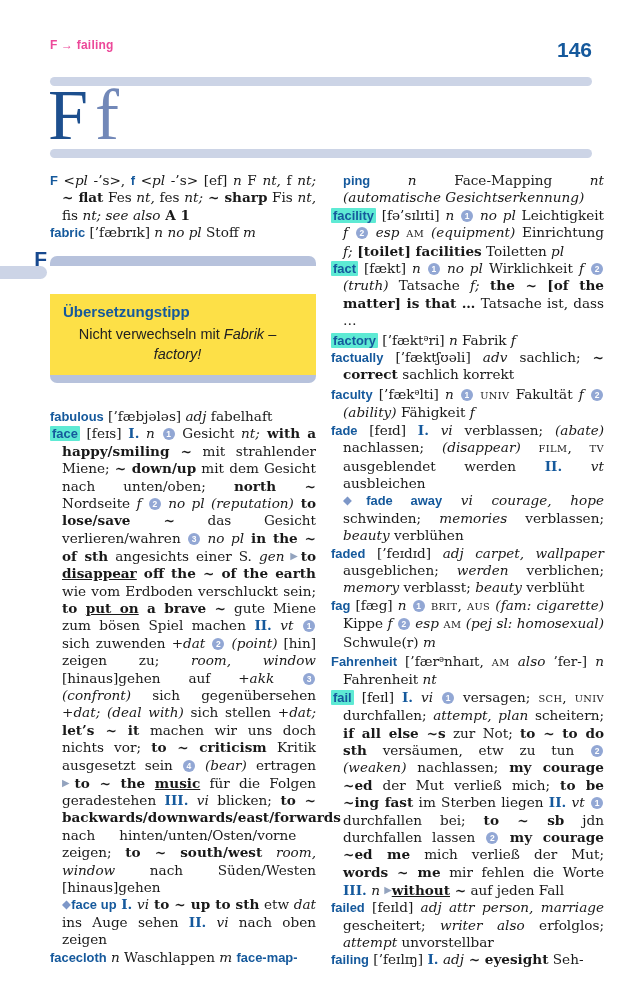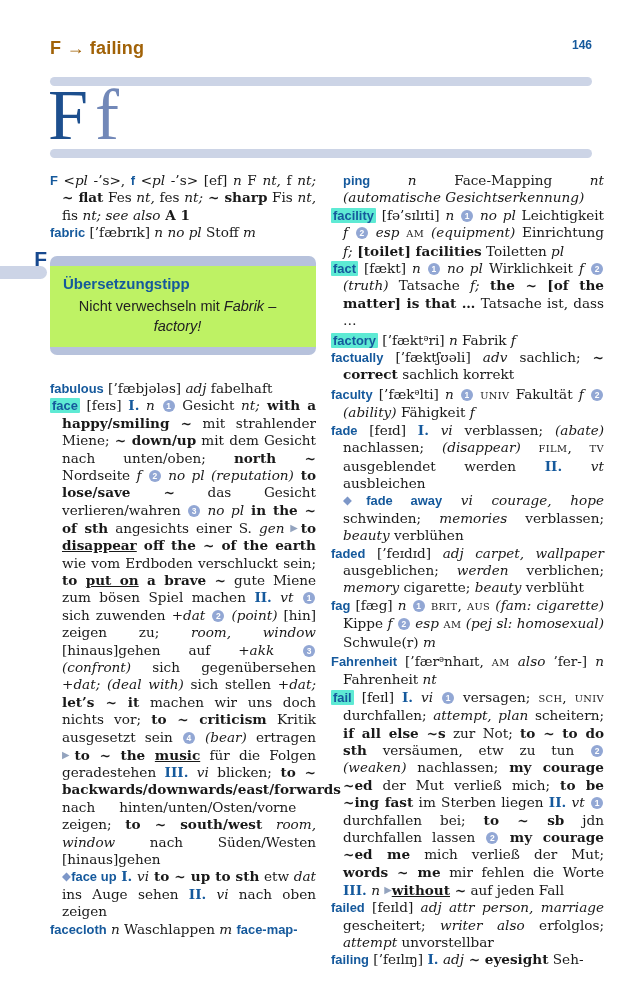--- a/index.html
+++ b/index.html
@@ -1,22 +1,22 @@
 <!DOCTYPE html>
 <html><head>
 <meta charset="utf-8">
 <style>
   html,body{margin:0;padding:0;}
   .page{position:relative;width:640px;height:1000px;background:#ffffff;overflow:hidden;
         font-family:"DejaVu Serif",serif;}
   
   .header-guide{position:absolute;left:50px;top:38px;font-family:"Liberation Sans",sans-serif;
-        font-size:18px;font-weight:bold;color:#a16207;letter-spacing:.2px;}
+        font-size:12px;font-weight:bold;color:#ec4899;letter-spacing:.2px;}
   .page-num{position:absolute;right:48px;top:38px;font-family:"Liberation Sans",sans-serif;
-        font-size:12px;font-weight:bold;color:#15599c;}
+        font-size:21px;font-weight:bold;color:#15599c;}
   .rule{position:absolute;left:50px;width:542px;height:9px;border-radius:5px;background:#ccd4e6;}
   .rule-top{top:77px;}
   .rule-mid{top:149px;}
   .big-letters{position:absolute;left:48px;top:84px;font-family:Liberation Serif, serif;
         font-weight:200;font-size:72px;line-height:62px;}
   .bigF{color:#1d4f8e;}
   .bigf{color:#7288b8;margin-left:7px;}
   
   .col{position:absolute;top:172px;font-size:13.6px;line-height:17.4px;color:#191919;
        text-align:justify;}
@@ -37,21 +37,21 @@
   .r-sc{font-size:.72em;letter-spacing:.4px;}
   .r-c{display:inline-block;width:12px;height:12px;border-radius:50%;background:#92a7d4;
        color:#fff;font-family:"Liberation Sans",sans-serif;font-weight:bold;font-size:8.5px;
        line-height:12px;text-align:center;text-indent:0;vertical-align:1px;margin:0 1px;}
   .r-dia{color:#7d97c8;font-size:.85em;vertical-align:1px;}
   .r-tri{color:#93a3be;font-size:.72em;vertical-align:1.5px;}
   .r-sup{font-size:.62em;vertical-align:4px;}
   
   .tipbox-wrap{position:relative;margin:14px 0 25px 0;}
   .tip-top{height:10px;background:#b7c2dc;border-radius:7px 7px 0 0;}
-  .tip-body{background:#bef264;padding:9px 24px 11px 13px;}
+  .tip-body{background:#fde047;padding:9px 24px 11px 13px;margin-top:28px;}
   .tip-bottom{height:8px;background:#b7c2dc;border-radius:0 0 7px 7px;}
   .tip-title{margin:0 0 4px 0;font-family:"Liberation Sans",sans-serif;font-weight:bold;
        color:#15599c;font-size:15px;text-indent:0;}
   .tip-text{margin:0;font-family:"Liberation Sans",sans-serif;font-size:14.5px;line-height:1.38;
        color:#222;text-align:center;text-indent:0;}
   .tip-text .r-i{font-style:italic;}
   .margin-tab{position:absolute;left:-50px;top:0;width:50px;height:30px;}
   .tab-bar{position:absolute;left:0;top:10px;width:47px;height:13px;background:#ccd4e6;
        border-radius:0 7px 7px 0;}
   .tab-letter{position:absolute;right:3px;top:-6px;font-family:"Liberation Sans",sans-serif;
@@ -103,21 +103,21 @@
   <div class="col col-right">
     <div class="entries-block">
         <p class="entry ind"><span class="r-hw">ping</span><span class="r-t"> </span><span class="r-i">n</span><span class="r-t"> Face-Mapping </span><span class="r-i">nt (automatische Gesichtserkennung)</span></p>
         <p class="entry"><span class="r-hwh">facility</span><span class="r-t"> [fə’sɪlɪti] </span><span class="r-i">n </span><span class="r-c">1</span><span class="r-i"> no pl</span><span class="r-t"> Leichtigkeit </span><span class="r-i">f </span><span class="r-c">2</span><span class="r-i"> esp </span><span class="r-sc">AM</span><span class="r-i"> (equipment)</span><span class="r-t"> Einrichtung </span><span class="r-i">f;</span><span class="r-b"> [toilet] facilities</span><span class="r-t"> Toiletten </span><span class="r-i">pl</span></p>
         <p class="entry"><span class="r-hwh">fact</span><span class="r-t"> [fækt] </span><span class="r-i">n </span><span class="r-c">1</span><span class="r-i"> no pl</span><span class="r-t"> Wirklichkeit </span><span class="r-i">f </span><span class="r-c">2</span><span class="r-i"> (truth)</span><span class="r-t"> Tatsache </span><span class="r-i">f;</span><span class="r-b"> the ~ [of the matter] is that …</span><span class="r-t"> Tatsache ist, dass …</span></p>
         <p class="entry"><span class="r-hwh">factory</span><span class="r-t"> [’fækt</span><span class="r-sup">ə</span><span class="r-t">ri] </span><span class="r-i">n</span><span class="r-t"> Fabrik </span><span class="r-i">f</span></p>
         <p class="entry"><span class="r-hw">factually</span><span class="r-t"> [’fæktʃʊəli] </span><span class="r-i">adv</span><span class="r-t"> sachlich; </span><span class="r-b">~ correct</span><span class="r-t"> sachlich korrekt</span></p>
         <p class="entry"><span class="r-hw">faculty</span><span class="r-t"> [’fæk</span><span class="r-sup">ə</span><span class="r-t">lti] </span><span class="r-i">n </span><span class="r-c">1</span><span class="r-t"> </span><span class="r-sc">UNIV</span><span class="r-t"> Fakultät </span><span class="r-i">f </span><span class="r-c">2</span><span class="r-i"> (ability)</span><span class="r-t"> Fähigkeit </span><span class="r-i">f</span></p>
         <p class="entry"><span class="r-hw">fade</span><span class="r-t"> [feɪd] </span><span class="r-rn">I.</span><span class="r-i"> vi</span><span class="r-t"> verblassen; </span><span class="r-i">(abate)</span><span class="r-t"> nachlassen; </span><span class="r-i">(disappear)</span><span class="r-t"> </span><span class="r-sc">FILM</span><span class="r-t">, </span><span class="r-sc">TV</span><span class="r-t"> ausgeblendet werden </span><span class="r-rn">II.</span><span class="r-i"> vt</span><span class="r-t"> ausbleichen</span></p>
         <p class="entry ind"><span class="r-dia">◆</span><span class="r-hw">fade away</span><span class="r-t"> </span><span class="r-i">vi courage, hope</span><span class="r-t"> schwinden; </span><span class="r-i">memories</span><span class="r-t"> verblassen; </span><span class="r-i">beauty</span><span class="r-t"> verblühen</span></p>
-        <p class="entry"><span class="r-hw">faded</span><span class="r-t"> [’feɪdɪd] </span><span class="r-i">adj carpet, wallpaper</span><span class="r-t"> ausgeblichen; </span><span class="r-i">werden</span><span class="r-t"> verblichen; </span><span class="r-i">memory</span><span class="r-t"> cigarette; </span><span class="r-i">beauty</span><span class="r-t"> verblüht</span></p>
+        <p class="entry"><span class="r-hw">faded</span><span class="r-t"> [’feɪdɪd] </span><span class="r-i">adj carpet, wallpaper</span><span class="r-t"> ausgeblichen; </span><span class="r-i">werden</span><span class="r-t"> verblichen; </span><span class="r-i">memory</span><span class="r-t"> verblasst; </span><span class="r-i">beauty</span><span class="r-t"> verblüht</span></p>
         <p class="entry"><span class="r-hw">fag</span><span class="r-t"> [fæg] </span><span class="r-i">n </span><span class="r-c">1</span><span class="r-t"> </span><span class="r-sc">BRIT</span><span class="r-t">, </span><span class="r-sc">AUS</span><span class="r-t"> </span><span class="r-i">(fam: cigarette)</span><span class="r-t"> Kippe </span><span class="r-i">f </span><span class="r-c">2</span><span class="r-i"> esp </span><span class="r-sc">AM</span><span class="r-i"> (pej sl: homosexual)</span><span class="r-t"> Schwule(r) </span><span class="r-i">m</span></p>
         <p class="entry"><span class="r-hw">Fahrenheit</span><span class="r-t"> [’fær</span><span class="r-sup">ə</span><span class="r-t">nhaɪt, </span><span class="r-sc">AM</span><span class="r-t"> </span><span class="r-i">also</span><span class="r-t"> ’fer-] </span><span class="r-i">n</span><span class="r-t"> Fahrenheit </span><span class="r-i">nt</span></p>
         <p class="entry"><span class="r-hwh">fail</span><span class="r-t"> [feɪl] </span><span class="r-rn">I.</span><span class="r-i"> vi </span><span class="r-c">1</span><span class="r-t"> versagen; </span><span class="r-sc">SCH</span><span class="r-t">, </span><span class="r-sc">UNIV</span><span class="r-t"> durchfallen; </span><span class="r-i">attempt, plan</span><span class="r-t"> scheitern; </span><span class="r-b">if all else ~s</span><span class="r-t"> zur Not; </span><span class="r-b">to ~ to do sth</span><span class="r-t"> versäumen, etw zu tun </span><span class="r-c">2</span><span class="r-i"> (weaken)</span><span class="r-t"> nachlassen; </span><span class="r-b">my courage ~ed</span><span class="r-t"> der Mut verließ mich; </span><span class="r-b">to be ~ing fast</span><span class="r-t"> im Sterben liegen </span><span class="r-rn">II.</span><span class="r-i"> vt </span><span class="r-c">1</span><span class="r-t"> durchfallen bei; </span><span class="r-b">to ~ sb</span><span class="r-t"> jdn durchfallen lassen </span><span class="r-c">2</span><span class="r-b"> my courage ~ed me</span><span class="r-t"> mich verließ der Mut; </span><span class="r-b">words ~ me</span><span class="r-t"> mir fehlen die Worte </span><span class="r-rn">III.</span><span class="r-i"> n </span><span class="r-tri">▶</span><span class="r-bu">without</span><span class="r-b"> ~</span><span class="r-t"> auf jeden Fall</span></p>
         <p class="entry"><span class="r-hw">failed</span><span class="r-t"> [feɪld] </span><span class="r-i">adj attr person, marriage</span><span class="r-t"> gescheitert; </span><span class="r-i">writer also</span><span class="r-t"> erfolglos; </span><span class="r-i">attempt</span><span class="r-t"> unvorstellbar</span></p>
         <p class="entry"><span class="r-hw">failing</span><span class="r-t"> [’feɪlɪŋ] </span><span class="r-rn">I.</span><span class="r-i"> adj</span><span class="r-b"> ~ eyesight</span><span class="r-t"> Seh-</span></p>
       </div>
   </div>
 
 </div>
 

